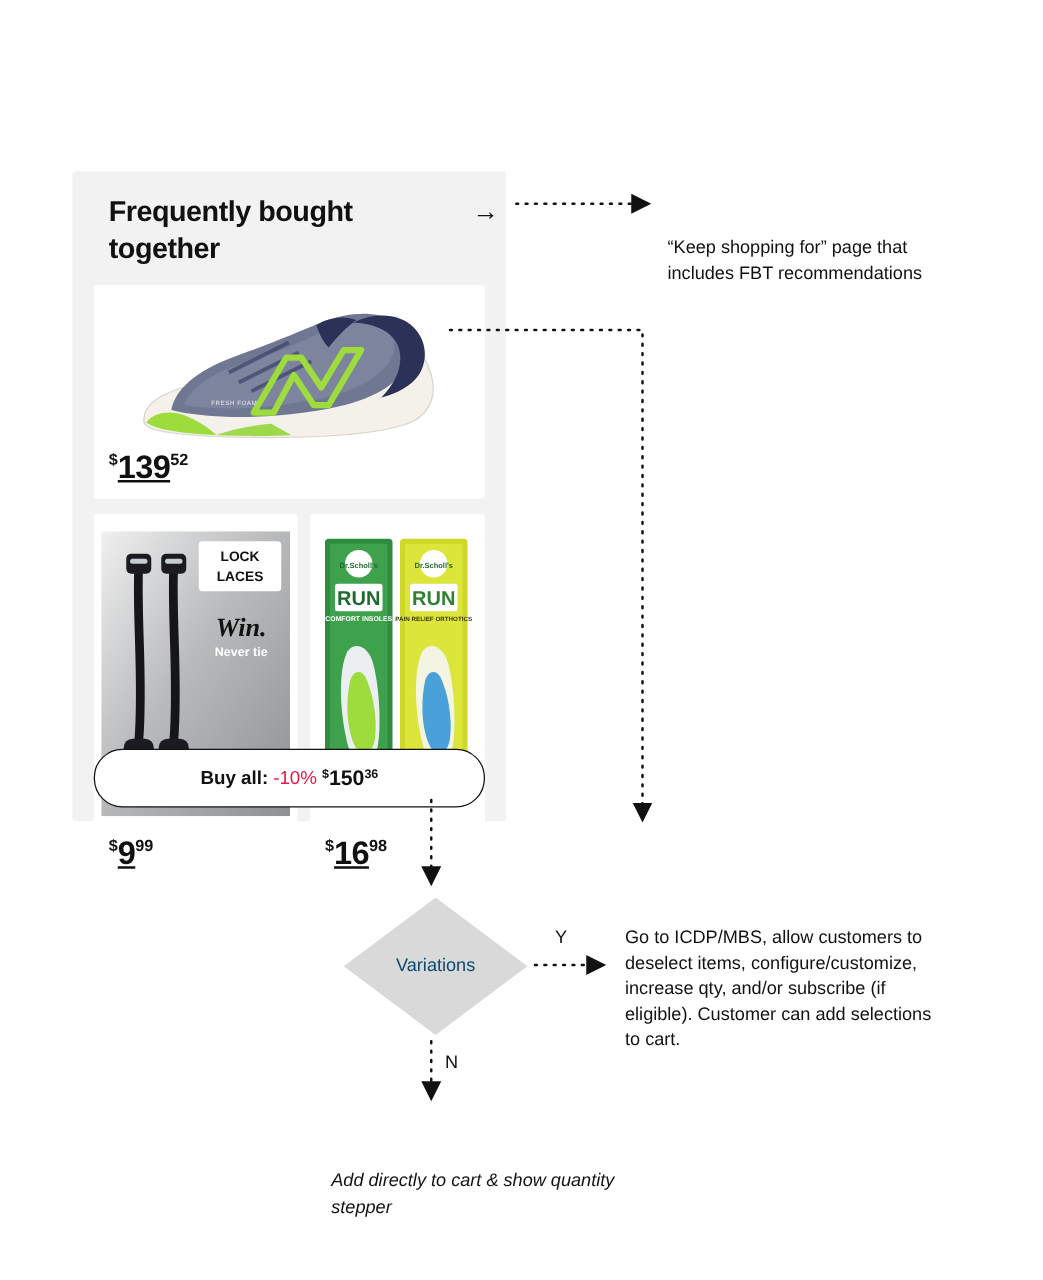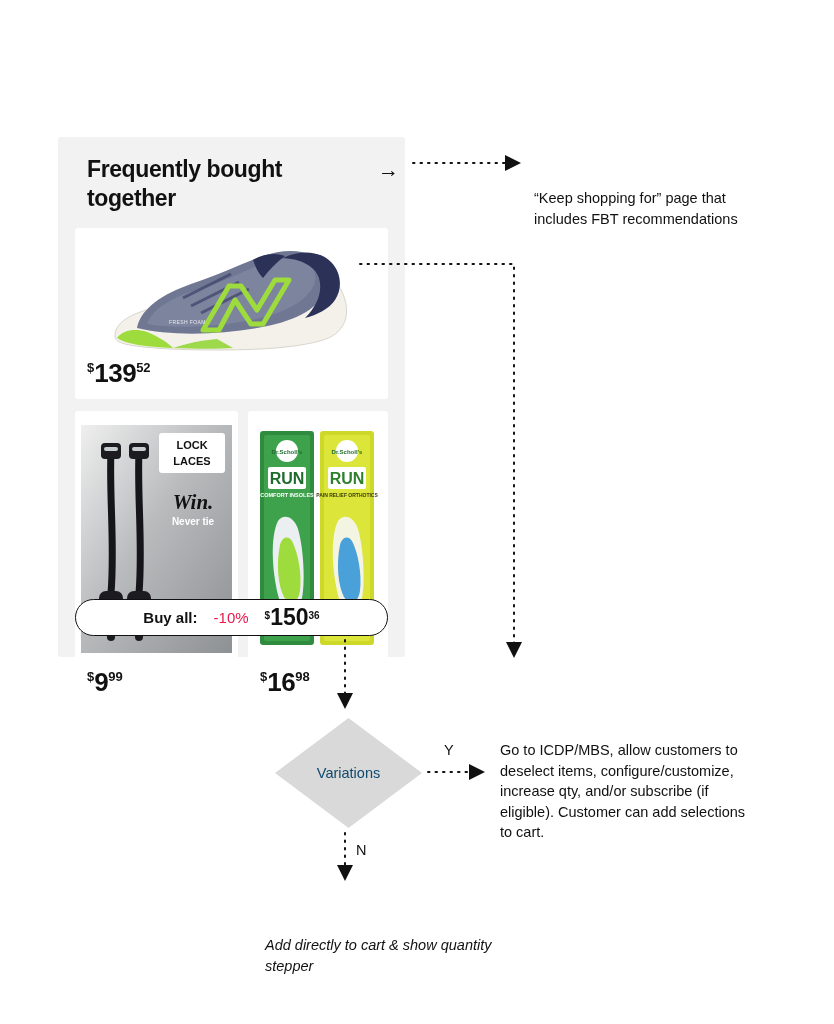--- a/index.html
+++ b/index.html
@@ -54,41 +54,41 @@
   .tile-right { left: 190px; top: 274px; width: 140px; height: 297px; }
 
   .price {
     position: absolute;
     left: 12px; bottom: 10px;
     font-weight: bold;
     color: #111;
     white-space: nowrap;
   }
   .price .cur { font-size: 13px; vertical-align: 10px; font-weight: bold; }
-  .price .int { font-size: 26px; letter-spacing: -0.5px; }
+  .price .int { font-size: 26px; letter-spacing: -0.5px; text-decoration: underline; }
   .price .dec { font-size: 13px; vertical-align: 10px; }
 
   .buy-all {
     position: absolute;
     left: 17px; top: 462px;
-    width: 313px; height: 37px;
+    width: 313px; height: 47px;
     background: #ffffff;
     border: 1.5px solid #111;
     border-radius: 23px;
     display: flex;
     align-items: center;
     justify-content: center;
     font-size: 15px;
     font-weight: bold;
-    gap: 16px;
+    gap: 4px;
     white-space: nowrap;
   }
   .buy-all .discount { color: #e8194b; font-weight: normal; }
   .buy-all .cur { font-size: 10px; vertical-align: 6px; }
-  .buy-all .int { font-size: 23px; }
+  .buy-all .int { font-size: 17px; }
   .buy-all .dec { font-size: 10px; vertical-align: 6px; }
 
   
   .art { position: absolute; inset: 0; overflow: hidden; }
 
   
   .shoe-wrap { position: absolute; left: 32px; top: 16px; width: 250px; height: 120px; }
 
   
   .laces-wrap { position: absolute; left: 6px; top: 14px; width: 151px; height: 228px; }

